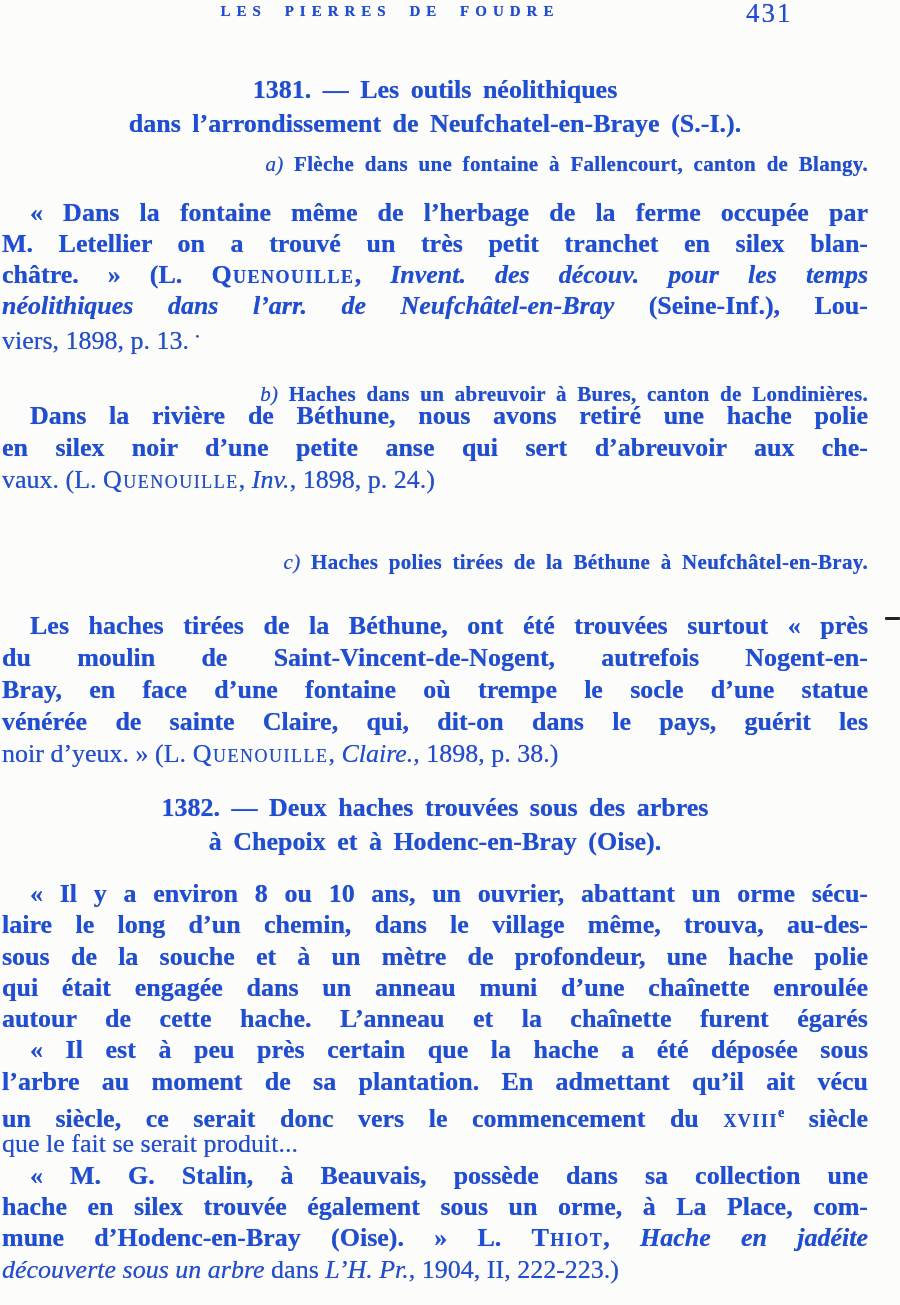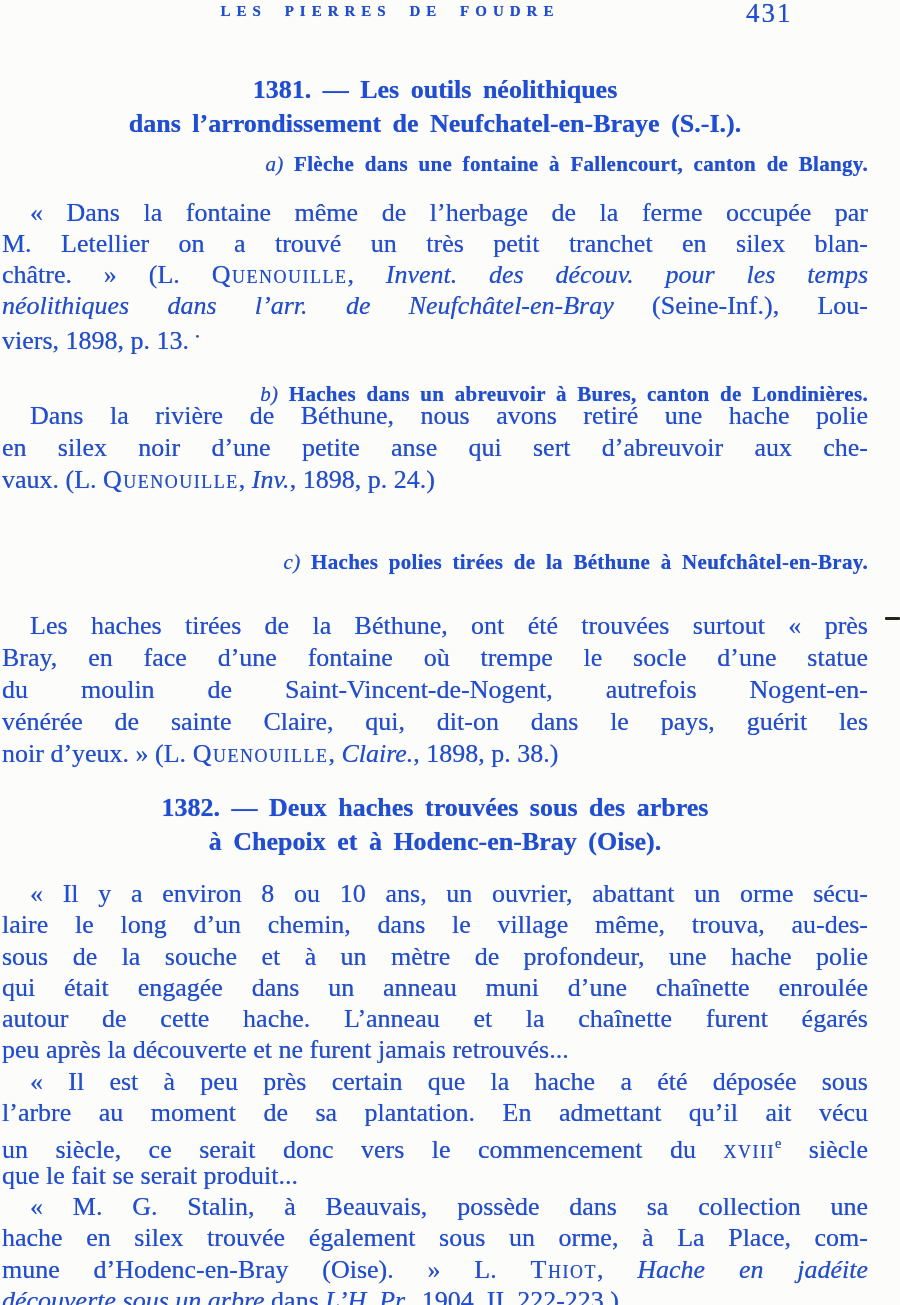--- a/index.html
+++ b/index.html
@@ -12,21 +12,21 @@
   .running-title{
     position:absolute;top:3px;left:150px;width:480px;text-align:center;
     font-size:15px;font-weight:bold;letter-spacing:6px;word-spacing:8px;
   }
   .page-number{position:absolute;top:-2px;left:746px;font-size:27px;letter-spacing:2px;}
   .block{position:absolute;left:2px;width:866px;}
   .section-title{text-align:center;font-weight:bold;font-size:26px;line-height:34px;word-spacing:5px;}
   .section-subheading{text-align:right;font-weight:bold;font-size:21px;word-spacing:5px;letter-spacing:.3px;}
   .paragraph{font-size:26px;}
   .line{height:var(--lh,32px);line-height:var(--lh,32px);white-space:nowrap;}
-  .line.just{white-space:normal;text-align:justify;text-align-last:justify;}
+  .line.just{white-space:normal;text-align:justify;text-align-last:justify;font-weight:bold;}
   .line.ind{padding-left:28px;}
   .it{font-style:italic;}
   .sc{font-variant:small-caps;letter-spacing:1.5px;}
   .sup{vertical-align:super;font-size:.55em;letter-spacing:0;}
   .mark{font-size:11px;vertical-align:9px;letter-spacing:0;}
   .ldr{font-style:italic;font-weight:normal;}
   .margin-dash{position:absolute;right:0;top:617px;width:15px;height:3px;background:#26241f;border-radius:1px;}
 </style>
 </head>
 <body>
@@ -49,36 +49,35 @@
       </div>
       <div class="block section-subheading" style="top: 382px;"><span class="ldr">b) </span><span>Haches dans un abreuvoir à Bures, canton de Londinières.</span></div>
       <div class="block paragraph" style="top: 400px; --lh: 32px;">
         <div class="line just ind"><span>Dans la rivière de Béthune, nous avons retiré une hache polie</span></div>
         <div class="line just"><span>en silex noir d’une petite anse qui sert d’abreuvoir aux che-</span></div>
         <div class="line"><span>vaux. (L. </span><span class="sc">Quenouille</span><span>, </span><span class="it">Inv.</span><span>, 1898, p. 24.)</span></div>
       </div>
       <div class="block section-subheading" style="top: 550px;"><span class="ldr">c) </span><span>Haches polies tirées de la Béthune à Neufchâtel-en-Bray.</span></div>
       <div class="block paragraph" style="top: 610px; --lh: 32px;">
         <div class="line just ind"><span>Les haches tirées de la Béthune, ont été trouvées surtout « près</span></div>
+        <div class="line just"><span>du moulin de Saint-Vincent-de-Nogent, autrefois Nogent-en-</span></div>
         <div class="line just"><span>Bray, en face d’une fontaine où trempe le socle d’une statue</span></div>
-        <div class="line just"><span>du moulin de Saint-Vincent-de-Nogent, autrefois Nogent-en-</span></div>
         <div class="line just"><span>vénérée de sainte Claire, qui, dit-on dans le pays, guérit les</span></div>
         <div class="line"><span>noir d’yeux. » (L. </span><span class="sc">Quenouille</span><span>, </span><span class="it">Claire.</span><span>, 1898, p. 38.)</span></div>
       </div>
       <div class="block section-title" style="top: 791px;">
         <div>1382. — Deux haches trouvées sous des arbres</div>
         <div>à Chepoix et à Hodenc-en-Bray (Oise).</div>
       </div>
       <div class="block paragraph" style="top: 878px; --lh: 31.3px;">
         <div class="line just ind"><span>« Il y a environ 8 ou 10 ans, un ouvrier, abattant un orme sécu-</span></div>
         <div class="line just"><span>laire le long d’un chemin, dans le village même, trouva, au-des-</span></div>
         <div class="line just"><span>sous de la souche et à un mètre de profondeur, une hache polie</span></div>
         <div class="line just"><span>qui était engagée dans un anneau muni d’une chaînette enroulée</span></div>
         <div class="line just"><span>autour de cette hache. L’anneau et la chaînette furent égarés</span></div>
-        <div class="line"><span>peu après la découverte et ne furent jamais retrouvés...</span></div>
         <div class="line just ind"><span>« Il est à peu près certain que la hache a été déposée sous</span></div>
         <div class="line just"><span>l’arbre au moment de sa plantation. En admettant qu’il ait vécu</span></div>
         <div class="line just"><span>un siècle, ce serait donc vers le commencement du </span><span class="sc">xviii</span><span class="sup">e</span><span> siècle</span></div>
         <div class="line"><span>que le fait se serait produit...</span></div>
         <div class="line just ind"><span>« M. G. Stalin, à Beauvais, possède dans sa collection une</span></div>
         <div class="line just"><span>hache en silex trouvée également sous un orme, à La Place, com-</span></div>
         <div class="line just"><span>mune d’Hodenc-en-Bray (Oise). » L. </span><span class="sc">Thiot</span><span>, </span><span class="it">Hache en jadéite</span></div>
         <div class="line"><span class="it">découverte sous un arbre</span><span> dans </span><span class="it">L’H. Pr.</span><span>, 1904, II, 222-223.)</span></div>
       </div>
     </div>

